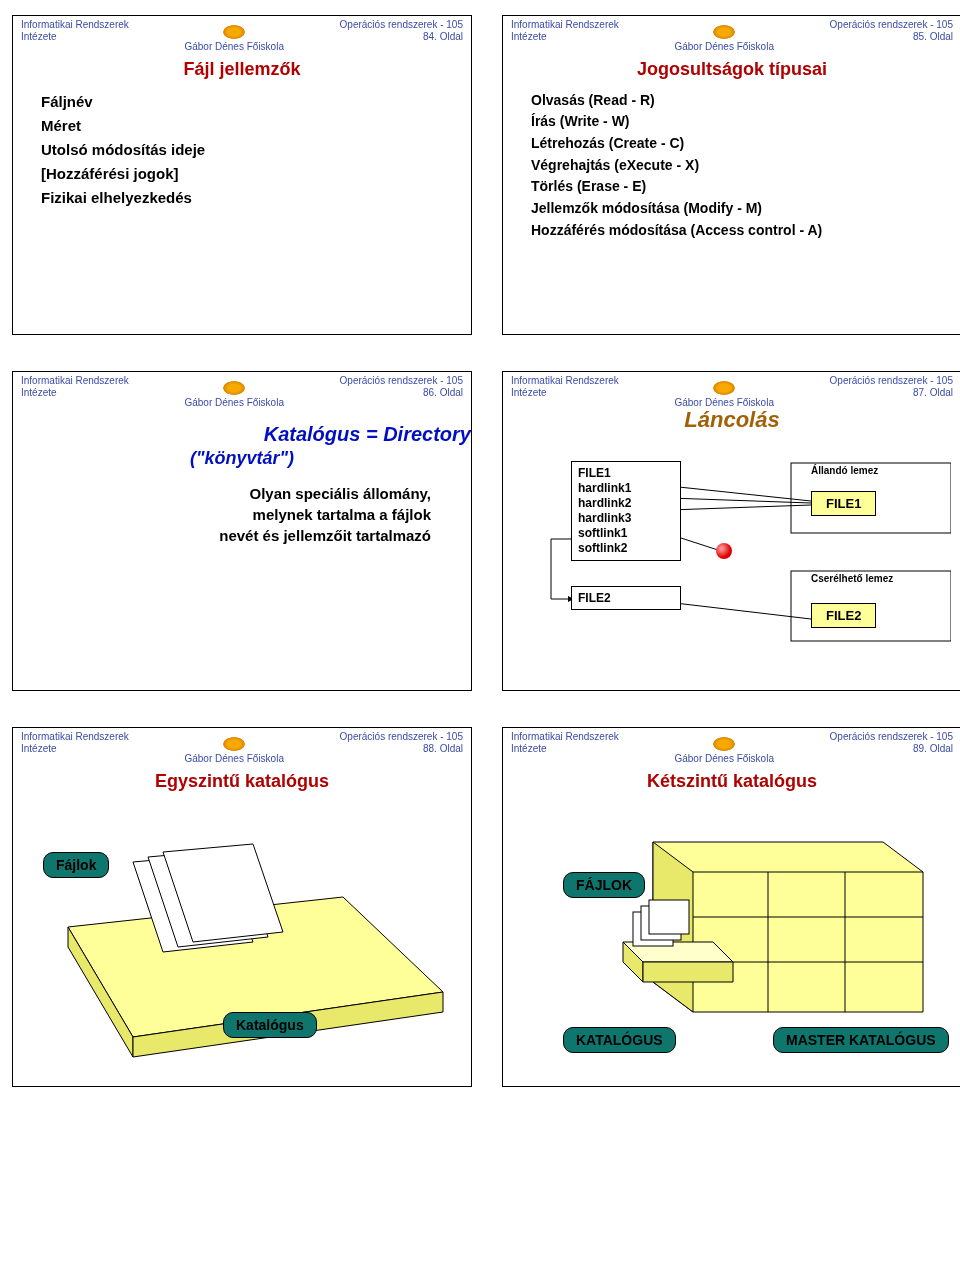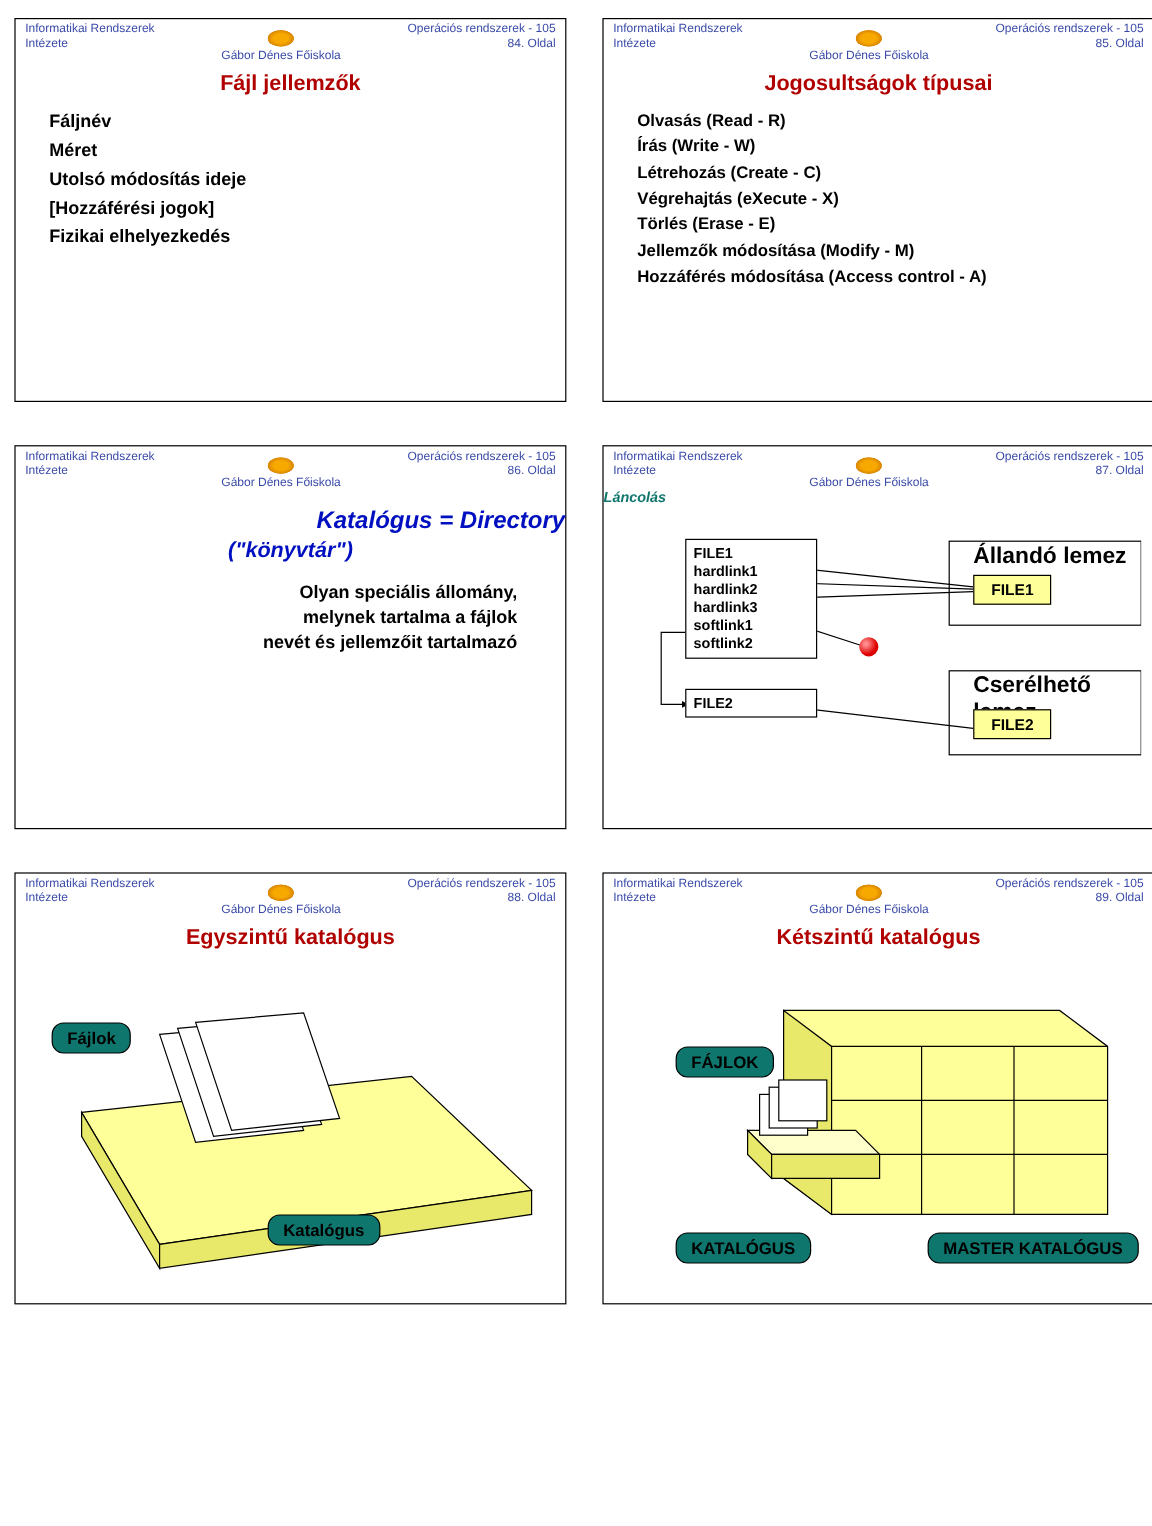--- a/index.html
+++ b/index.html
@@ -103,34 +103,35 @@
   .yellowbox {
     position: absolute;
     border: 1px solid #000;
     background: #ffff99;
     font-size: 13px;
     font-weight: 700;
     padding: 4px 14px;
   }
   .plainlabel {
     position: absolute;
-    font-size: 19px;
+    font-size: 10px;
     font-weight: 700;
   }
   .bomb {
     position: absolute;
     width: 16px; height: 16px;
     background: radial-gradient(circle at 35% 35%, #ff8b8b 10%, #d00 60%);
     border-radius: 50%;
   }
   .title87 {
-    color: #0f766e;
+    text-align: center;
+    color: #a16207;
     font-style: italic;
     font-weight: 700;
-    font-size: 12px;
+    font-size: 22px;
     margin: 4px 0 2px;
   }
   svg.lines { position:absolute; left:0; top:0; }
   
   .s88-area { position:relative; height:260px; }
   .bubble {
     position:absolute;
     border:1px solid #000;
     border-radius:10px;
     background:#0f766e;

